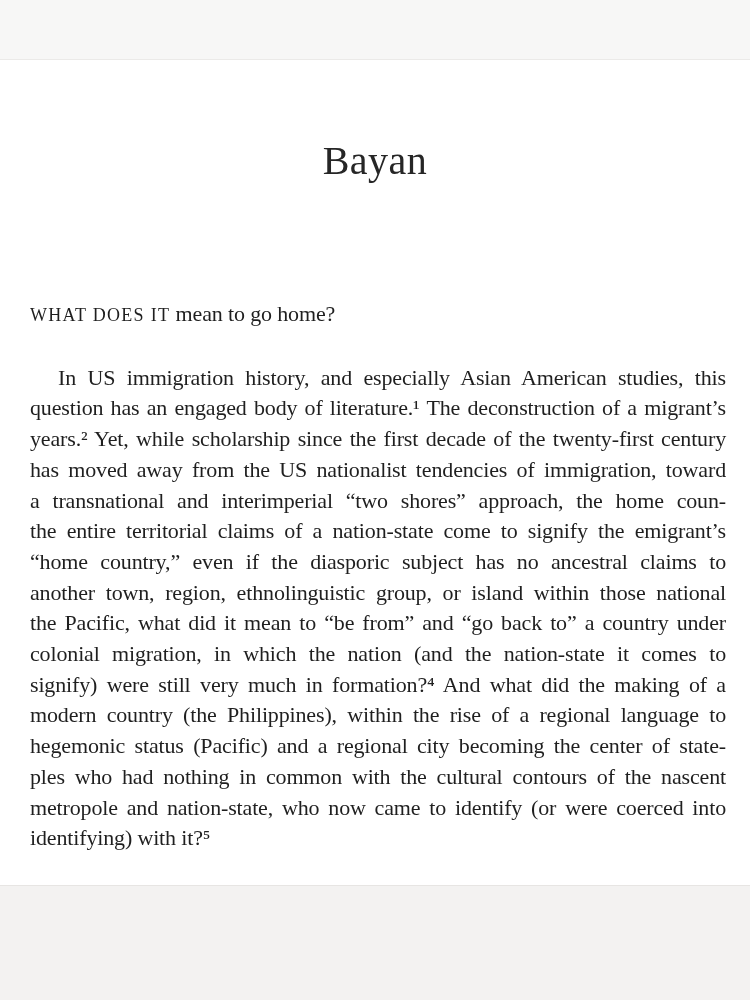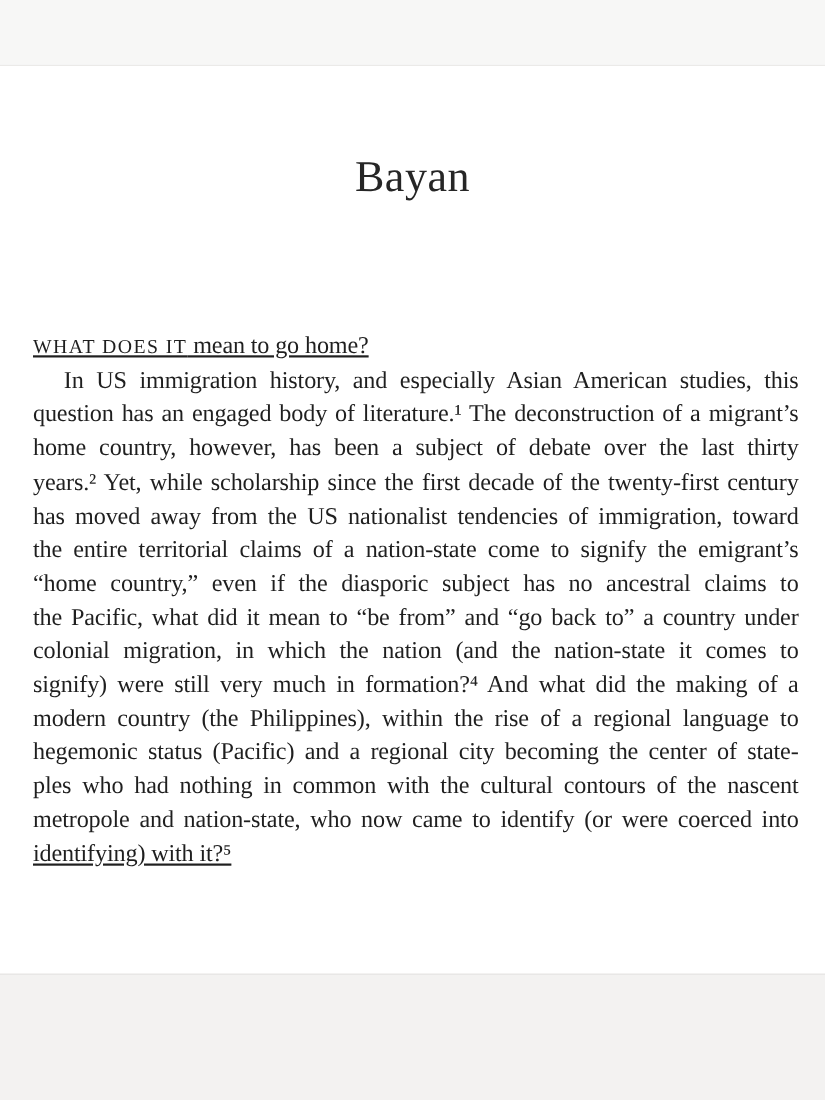--- a/index.html
+++ b/index.html
@@ -53,46 +53,47 @@
     color: #1f1f1f;
     font-size: 22px;
     line-height: 30.7px;
     letter-spacing: -0.15px;
   }
   .line {
     text-align: justify;
     text-align-last: justify;
     text-justify: inter-word;
   }
-  .line.no-stretch { text-align-last: left; text-decoration: underline; }
-  .line.indent { text-indent: 28px; }
+  .line.no-stretch { text-align-last: left; }
+  .line.indent { text-indent: 28px; margin-top: 32px; }
   .sc {
     font-size: 18px;
     letter-spacing: 1.3px;
   }
 </style>
 </head>
 <body>
 
 <div class="screen">
   <div class="margin-band-top"></div>
 
   <div class="page">
     <h1 class="chapter-title">Bayan</h1>
 
     <div class="body-text">
       <div class="line no-stretch"><span class="sc">WHAT DOES IT</span><span> mean to go home?</span></div>
 
       <div class="line indent">In US immigration history, and especially Asian American studies, this</div>
       <div class="line">question has an engaged body of literature.¹ The deconstruction of a migrant’s</div>
-      <div class="line">home country, however, has been a subject of debate over the last thirty</div>
       <div class="line">years.² Yet, while scholarship since the first decade of the twenty-first century</div>
       <div class="line">has moved away from the US nationalist tendencies of immigration, toward</div>
+      <div class="line">a transnational and interimperial “two shores” approach, the home coun-</div>
       <div class="line">the entire territorial claims of a nation-state come to signify the emigrant’s</div>
       <div class="line">“home country,” even if the diasporic subject has no ancestral claims to</div>
+      <div class="line">another town, region, ethnolinguistic group, or island within those national</div>
       <div class="line">the Pacific, what did it mean to “be from” and “go back to” a country under</div>
       <div class="line">colonial migration, in which the nation (and the nation-state it comes to</div>
       <div class="line">signify) were still very much in formation?⁴ And what did the making of a</div>
       <div class="line">modern country (the Philippines), within the rise of a regional language to</div>
       <div class="line">hegemonic status (Pacific) and a regional city becoming the center of state-</div>
       <div class="line">ples who had nothing in common with the cultural contours of the nascent</div>
       <div class="line">metropole and nation-state, who now came to identify (or were coerced into</div>
       <div class="line no-stretch">identifying) with it?⁵</div>
     </div>
   </div>

